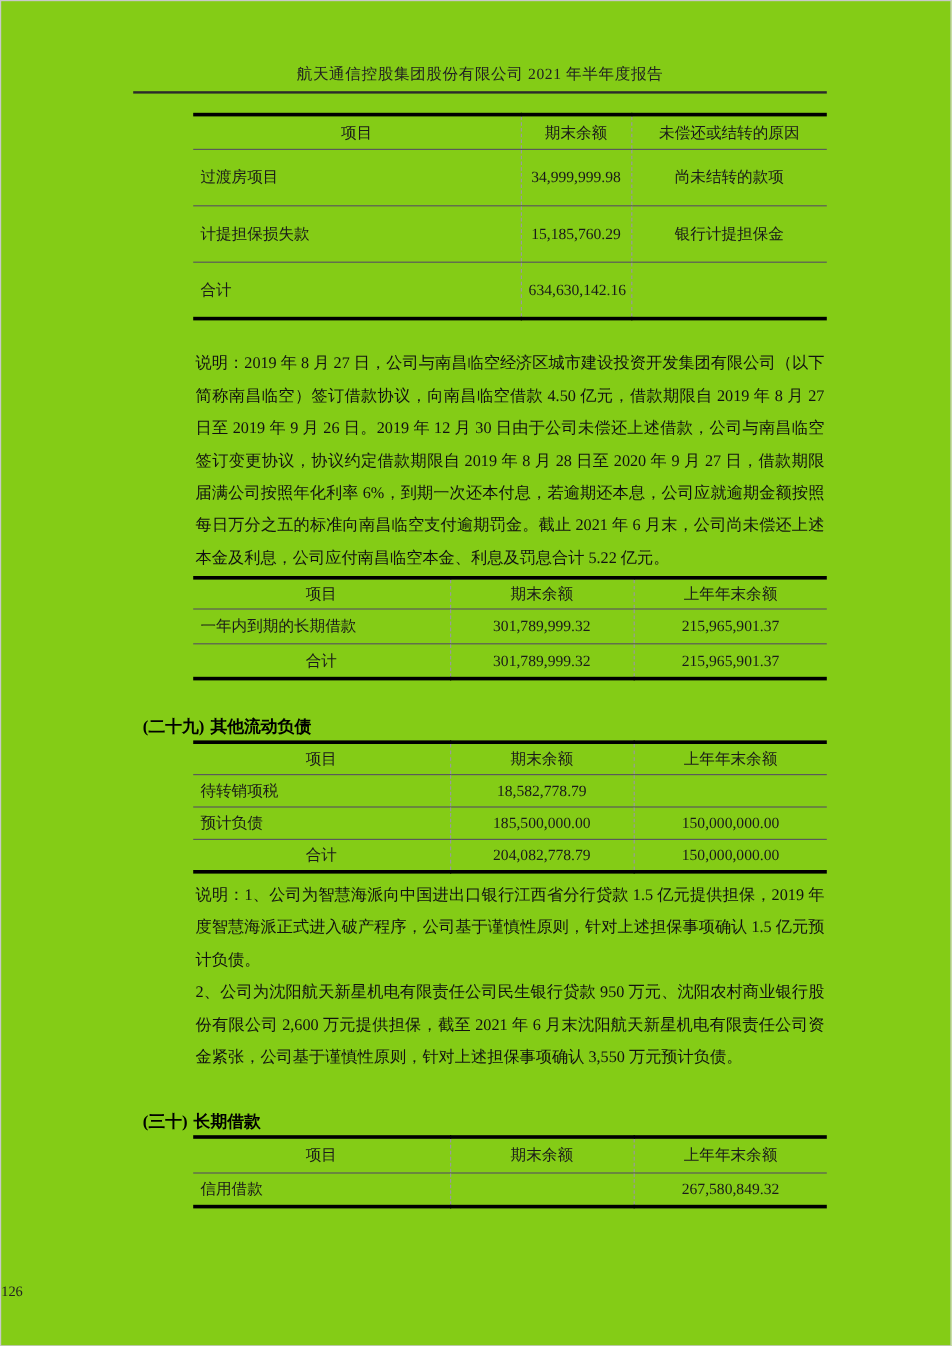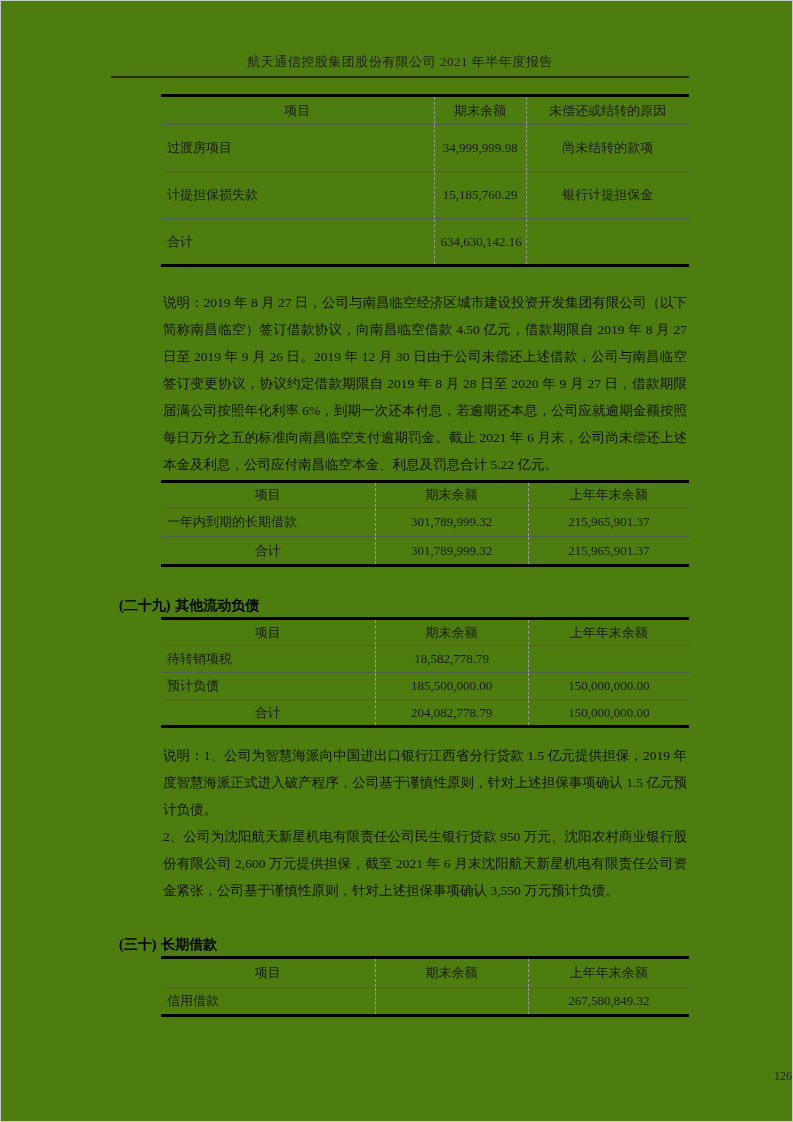--- a/index.html
+++ b/index.html
@@ -5,21 +5,21 @@
   * { margin: 0; padding: 0; box-sizing: border-box; }
   html, body { background: #ffffff; }
   body {
     font-family: "Liberation Serif", "DejaVu Serif", serif;
     color: #1a1a1a;
   }
   .page {
     position: relative;
     width: 793px;
     height: 1122px;
-    background: #4d7c0f;
+    background: #84cc16;
     border: 1px solid #c9c9c9;
     overflow: hidden;
   }
   .content {
     margin-left: 110px;
     width: 578px;
   }
   .doc-title {
     padding-top: 52px;
     text-align: center;
@@ -70,39 +70,39 @@
   
   .note {
     margin-left: 52px;
     width: 524px;
     font-size: 13.5px;
     line-height: 27px;
     text-align: justify;
     color: #111;
   }
   .note-main { margin-top: 22px; }
-  .note-29a { margin-top: 14px; }
+  .note-29a { margin-top: 4px; }
   .note-29b { margin-top: 0; }
   
   .sec {
     margin-left: 8px;
     font-size: 14px;
     font-weight: bold;
     color: #000;
   }
   .sec .sec-title { margin-left: 5px; }
   .sec-28 { margin-top: 24px; }
   .sec-29 { margin-top: 30px; }
   .sec-30 { margin-top: 32px; }
   
   .page-number {
     position: absolute;
-    left: 13px; right: 0;
+    left: 0; right: 0;
     top: 1068px;
-    text-align: right;
+    text-align: left;
     font-size: 12px;
     color: #222;
   }
 </style>
 </head>
 <body>
 
 <div class="page">
   <div class="content">
 

